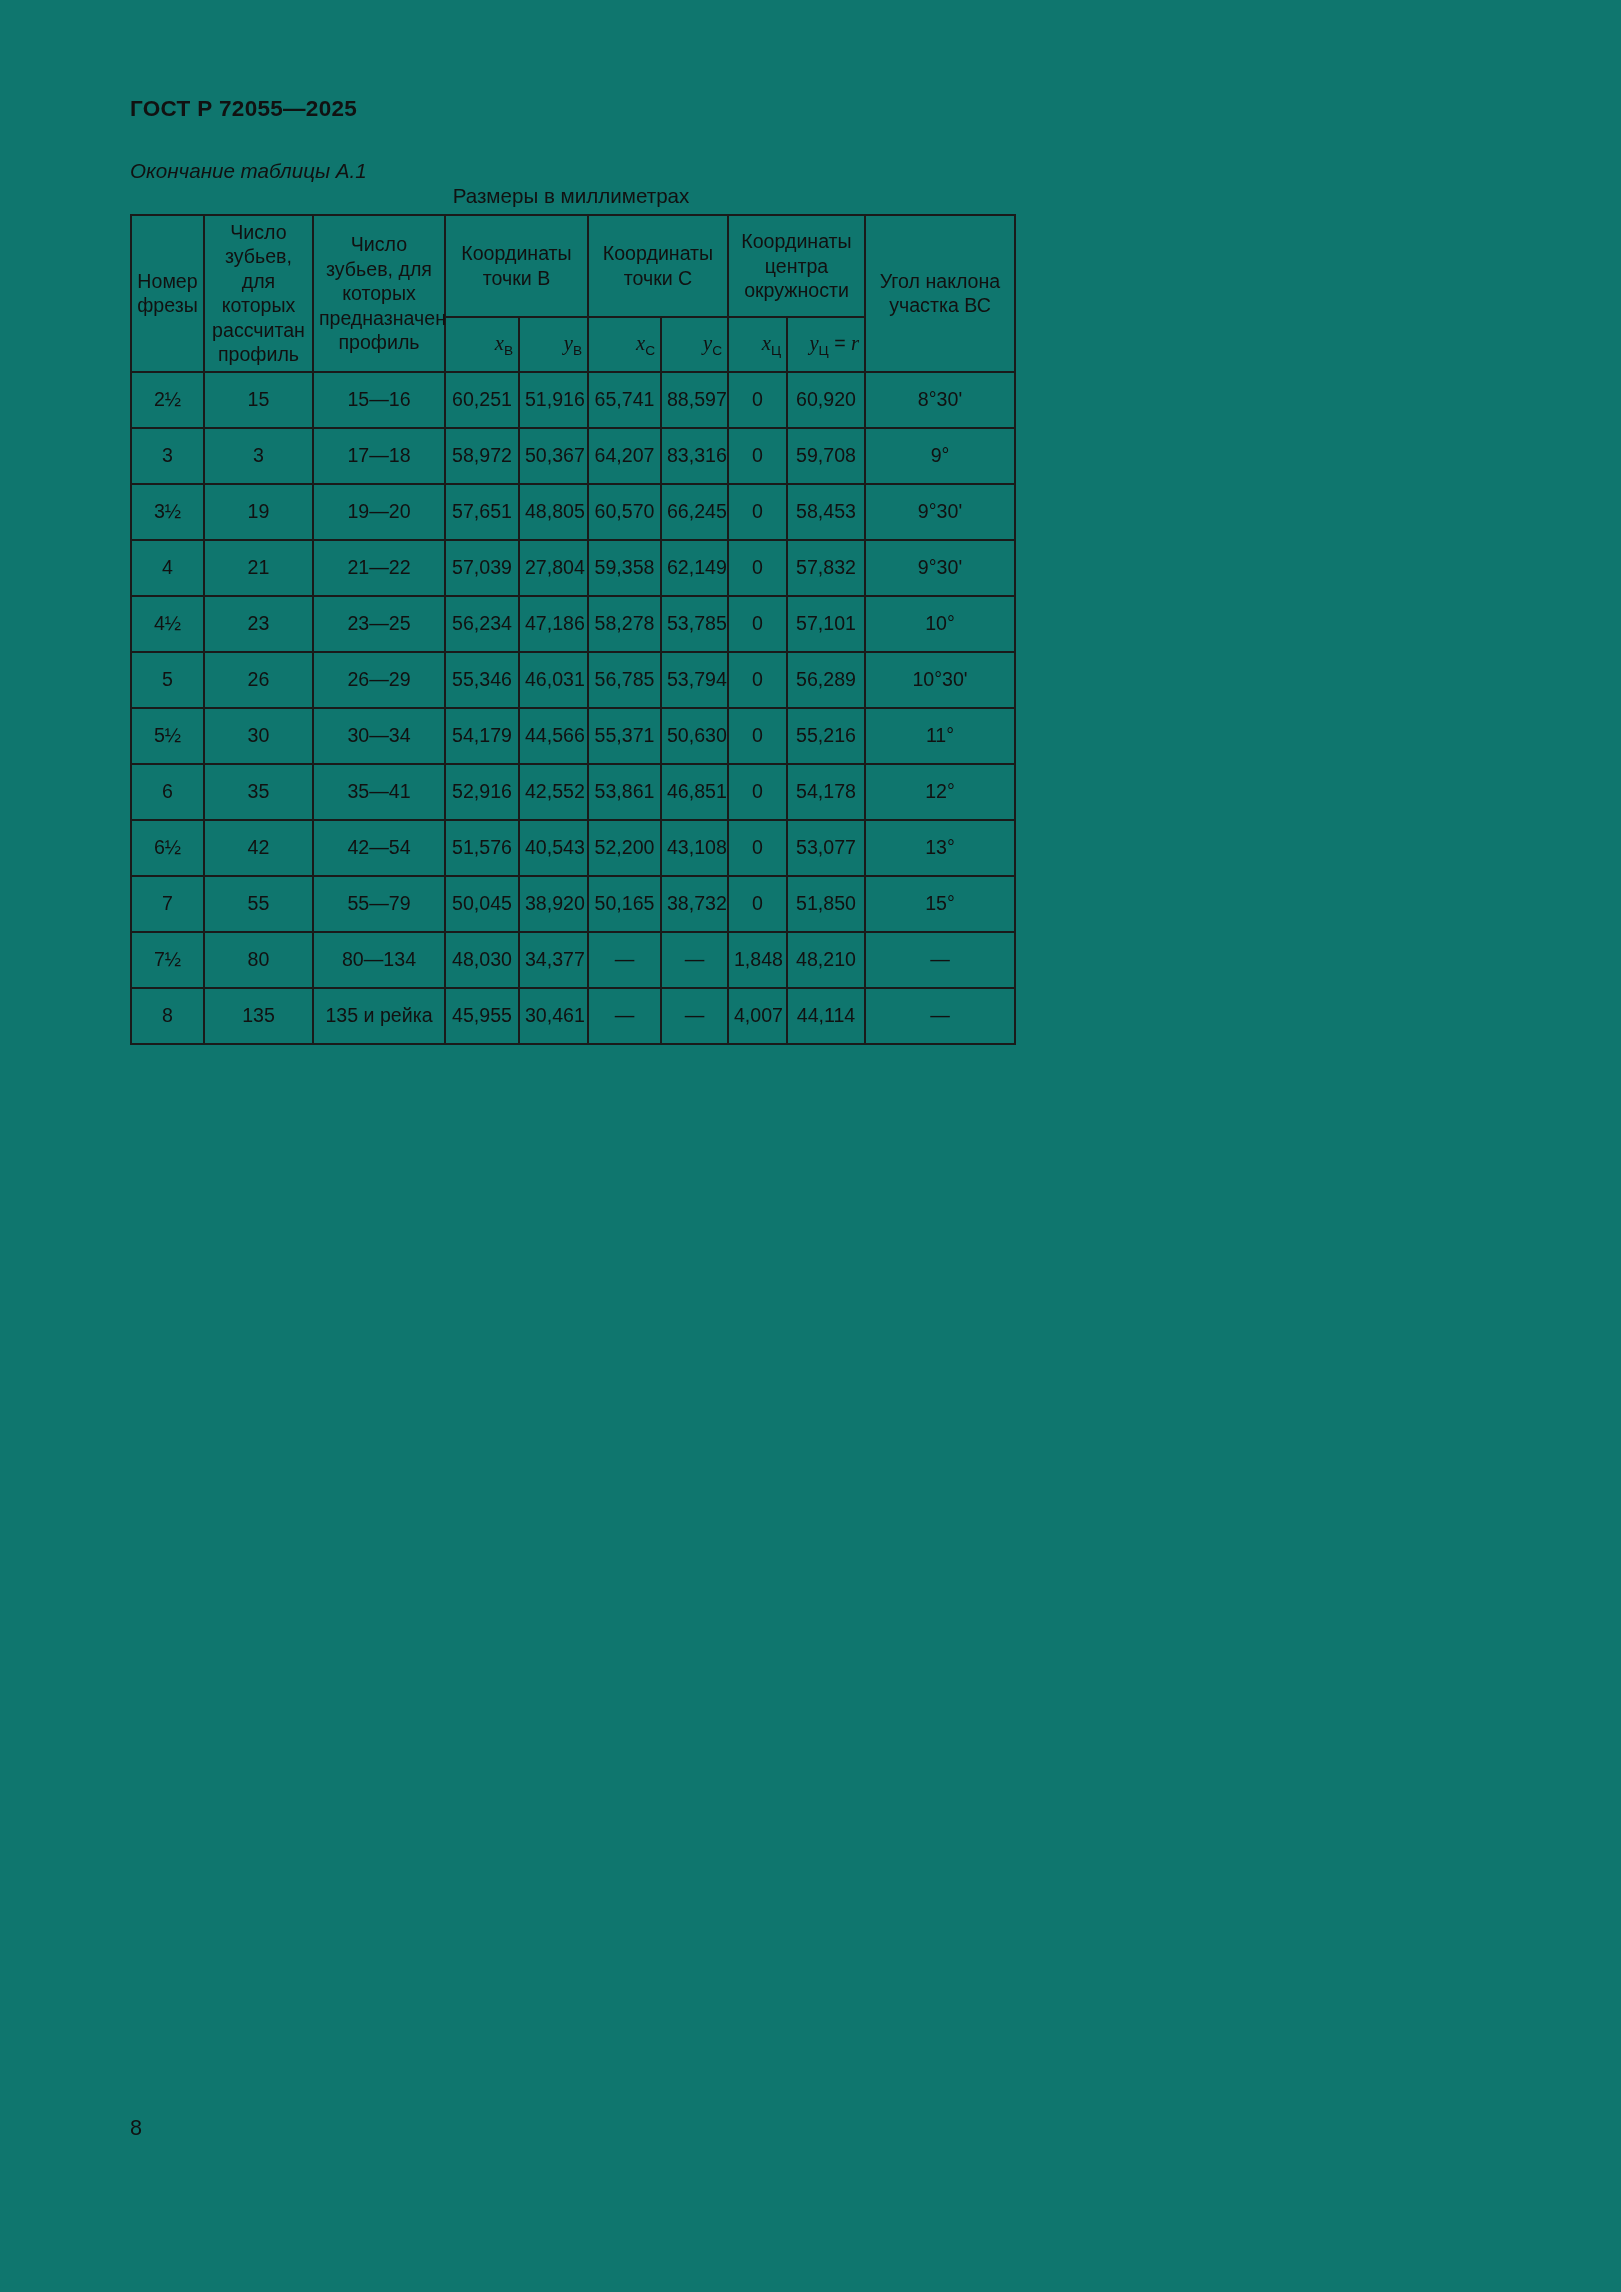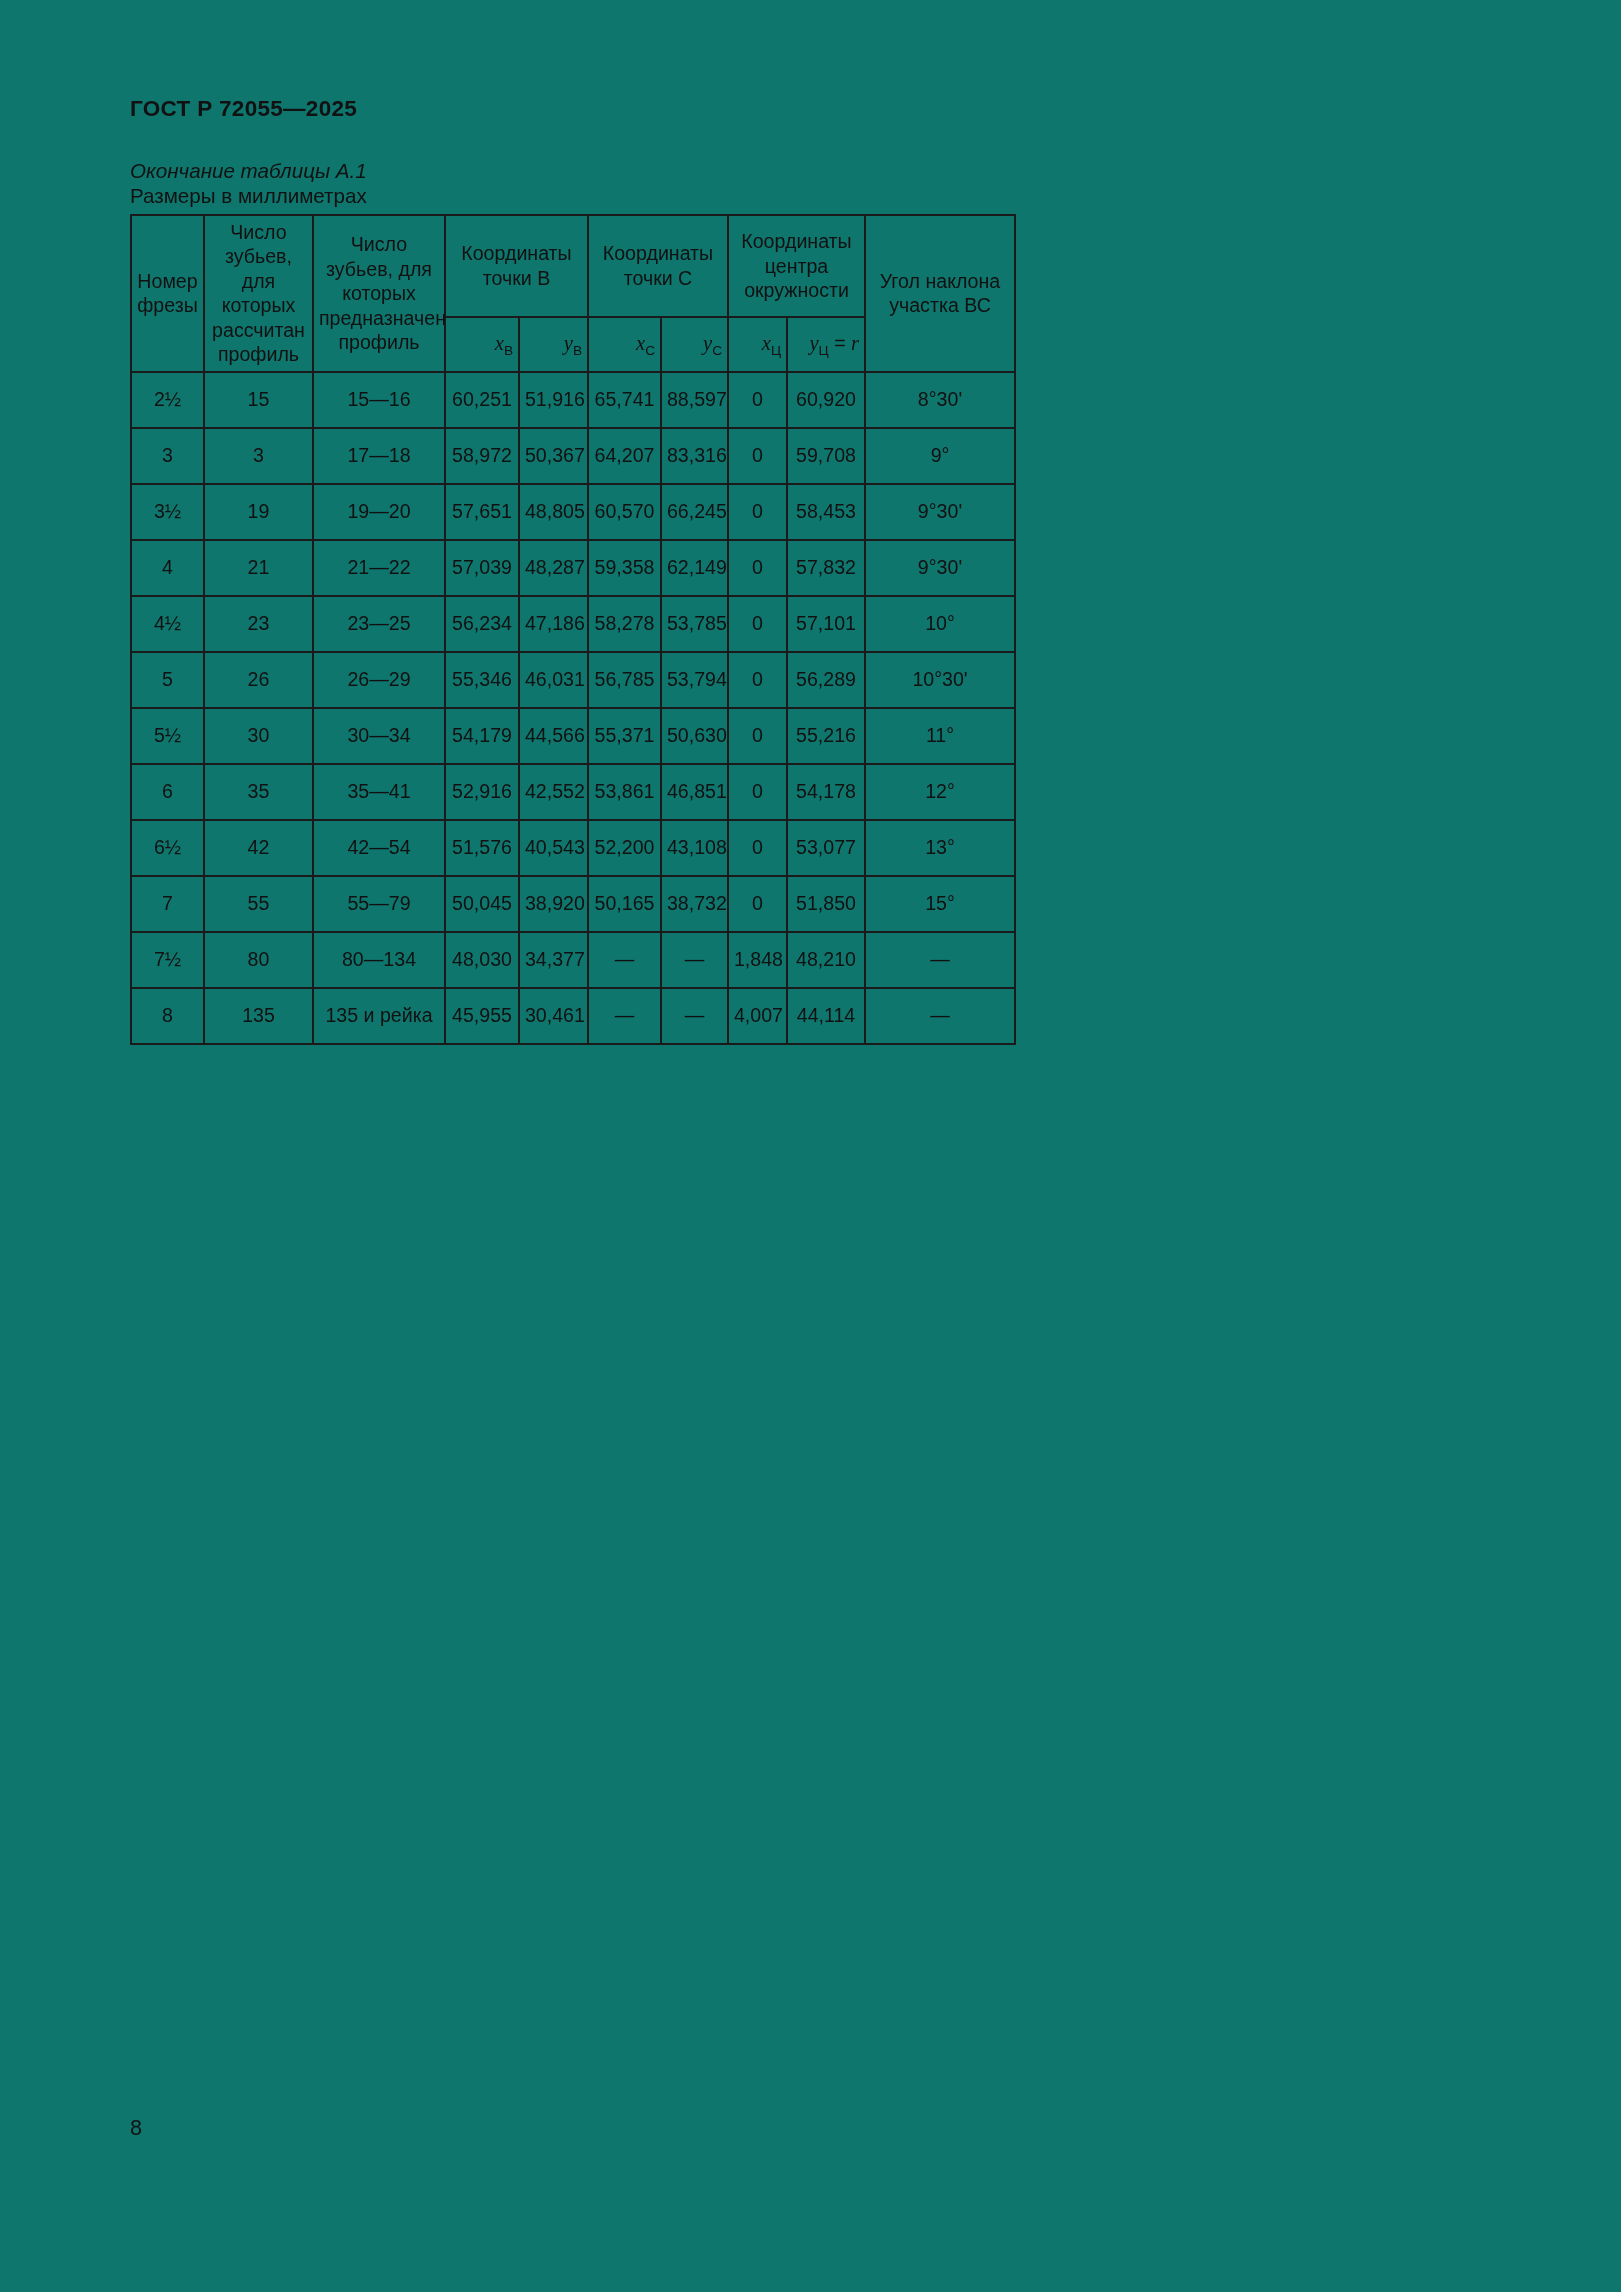--- a/index.html
+++ b/index.html
@@ -25,21 +25,21 @@
     left: 130px;
     top: 159px;
     font-size: 20.6px;
     font-style: italic;
   }
   .units-note {
     position: absolute;
     left: 130px;
     top: 184px;
     width: 882px;
-    text-align: left;
+    text-align: center;
     font-size: 20.6px;
   }
   table.data-table {
     position: absolute;
     left: 130px;
     top: 214px;
     width: 882px;
     border-collapse: collapse;
     table-layout: fixed;
   }
@@ -147,21 +147,21 @@
           <td>66,245</td>
           <td>0</td>
           <td>58,453</td>
           <td>9°30'</td>
         </tr>
         <tr>
           <td>4</td>
           <td>21</td>
           <td>21—22</td>
           <td>57,039</td>
-          <td>48,287</td>
+          <td>27,804</td>
           <td>59,358</td>
           <td>62,149</td>
           <td>0</td>
           <td>57,832</td>
           <td>9°30'</td>
         </tr>
         <tr>
           <td>4½</td>
           <td>23</td>
           <td>23—25</td>

